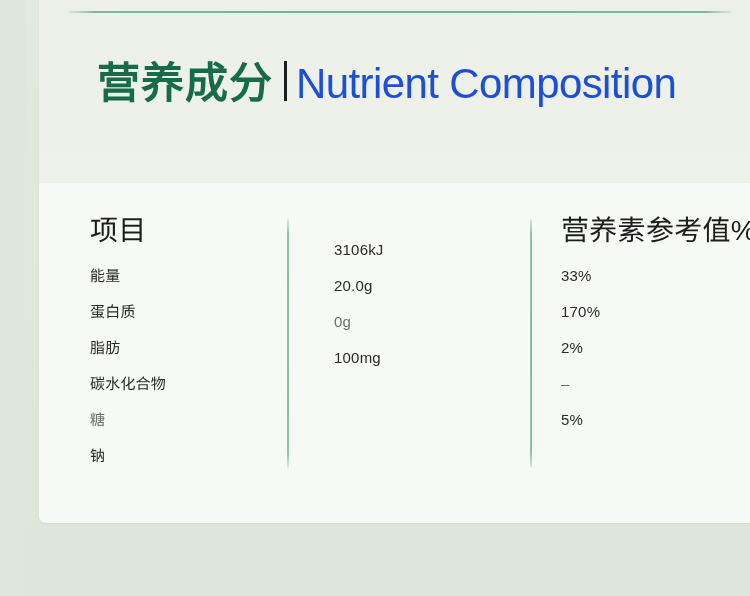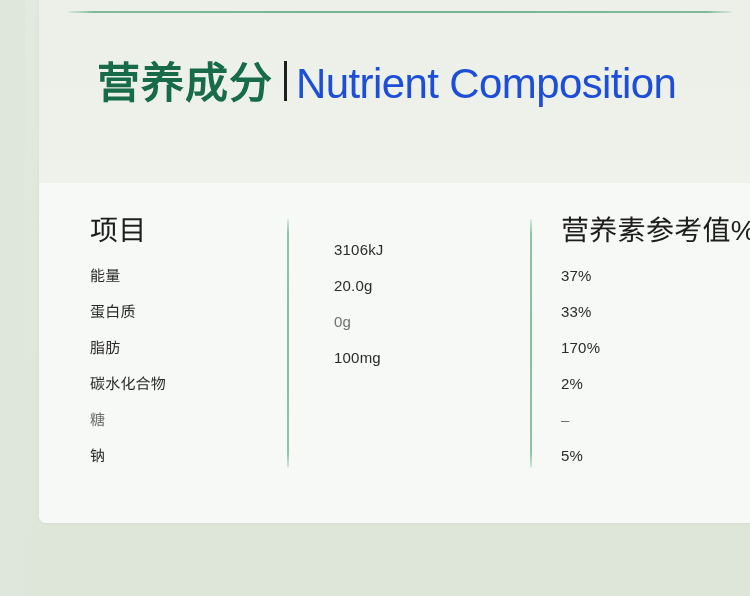--- a/index.html
+++ b/index.html
@@ -212,21 +212,20 @@
           <div class="cell">3106kJ</div>
           <div class="cell">20.0g</div>
           <div class="cell muted">0g</div>
           <div class="cell">100mg</div>
         </div>
       </div>
 
       <div class="col col-nrv">
         <div class="col-head">营养素参考值%</div>
         <div class="cells">
-          <div class="cell">37%</div>
           <div class="cell">33%</div>
           <div class="cell">170%</div>
           <div class="cell">2%</div>
           <div class="cell muted">–</div>
           <div class="cell">5%</div>
         </div>
       </div>
 
     </div>
   </div>

